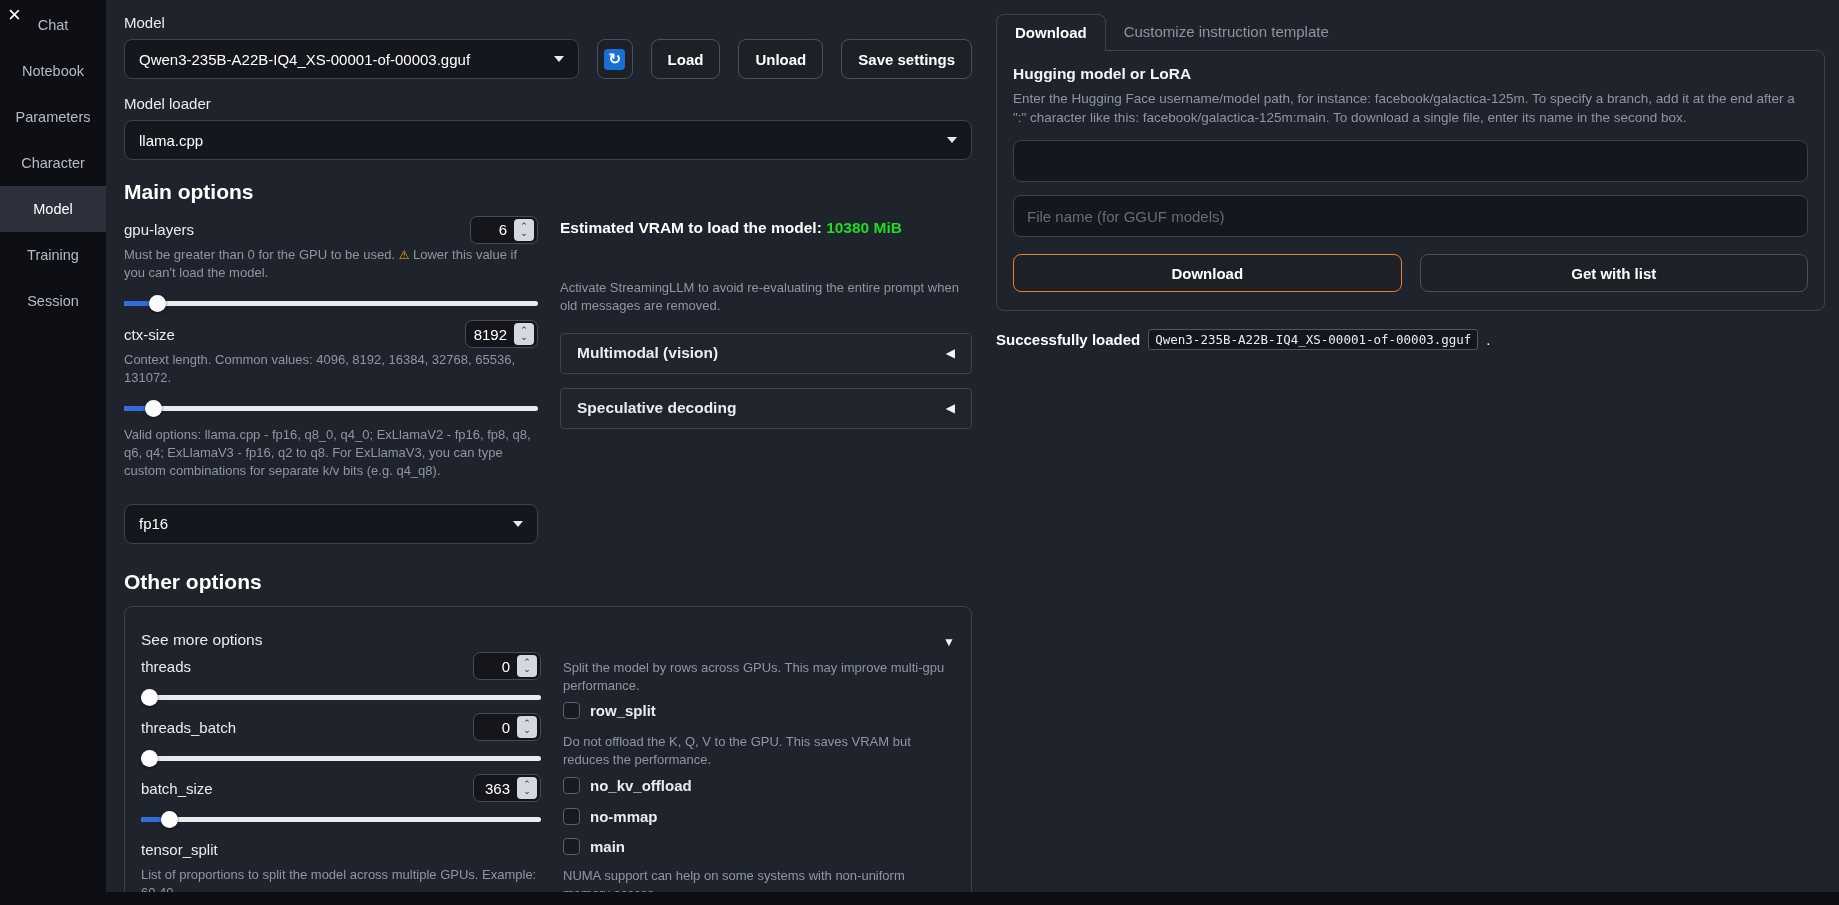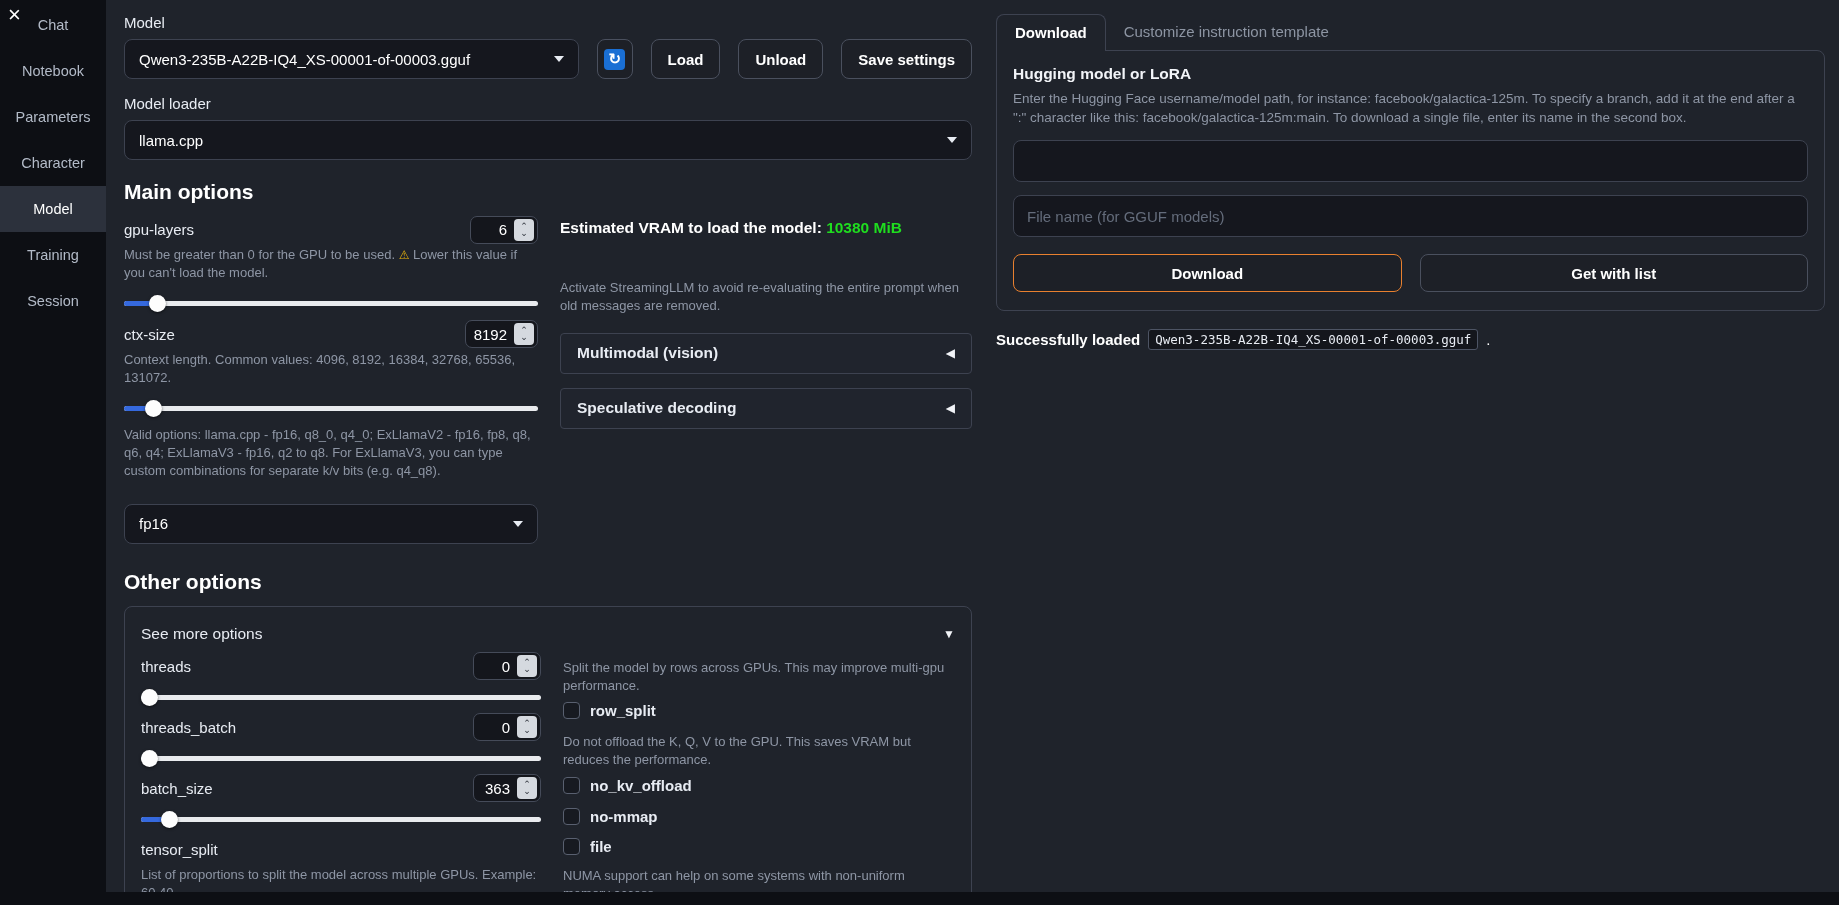--- a/index.html
+++ b/index.html
@@ -53,21 +53,21 @@
 
   .cbrow { display:flex; align-items:center; gap:10px; margin-top:8px; }
   .cb { width:17px; height:17px; border:1.5px solid #596070; border-radius:4px; background:#171a21; flex-shrink:0; cursor:pointer; }
   .cb-label { font-size:15px; font-weight:600; color:#e8ecf3; }
 
   .accordion { display:flex; justify-content:space-between; align-items:center; border:1px solid #3d4250; border-radius:4px; height:41px; padding:0 16px; background:#20242d; cursor:pointer; }
   .acc-label { font-size:15.5px; font-weight:600; color:#e8ecf3; }
   .acc-arrow { color:#f2f4f8; font-size:12px; }
 
   .see-more-box { border:1px solid #3d4250; border-radius:8px; padding:12px 16px 16px 16px; margin-top:4px; }
-  .see-more-head { display:flex; justify-content:space-between; align-items:center; height:30px; cursor:pointer; }
+  .see-more-head { display:flex; justify-content:space-between; align-items:flex-end; height:30px; cursor:pointer; }
   .see-more-label { font-size:15.5px; color:#e8ecf3; }
 
   
   .tabnav { display:flex; align-items:flex-end; }
   .tab { padding:9px 18px 10px 18px; font-size:15px; cursor:pointer; }
   .tab.active { border:1px solid #3d4250; border-bottom:none; border-radius:8px 8px 0 0; background:#1f232b; color:#fff; font-weight:700; position:relative; z-index:2; margin-bottom:-1px; }
   .tab.inactive { color:#8d95a3; }
   .panel { border:1px solid #3d4250; border-radius:0 8px 8px 8px; padding:12px 16px 18px 16px; position:relative; z-index:1; }
   .panel-h { font-size:15.5px; font-weight:600; color:#f2f4f8; margin:2px 0 6px 0; }
   .panel-desc { font-size:13.5px; color:#8e96a5; line-height:1.42; }
@@ -271,21 +271,21 @@
               <span class="cb-label">no_kv_offload</span>
             </div>
 
             <div class="cbrow" style="margin-top:14px">
               <span class="cb"></span>
               <span class="cb-label">no-mmap</span>
             </div>
 
             <div class="cbrow" style="margin-top:13px">
               <span class="cb"></span>
-              <span class="cb-label">file</span>
+              <span class="cb-label">main</span>
             </div>
 
             <div class="desc" style="margin-top:12px">NUMA support can help on some systems with non-uniform memory access.</div>
 
           </div>
         </div>
       </div>
     </div>
 
     <div class="right-col">

